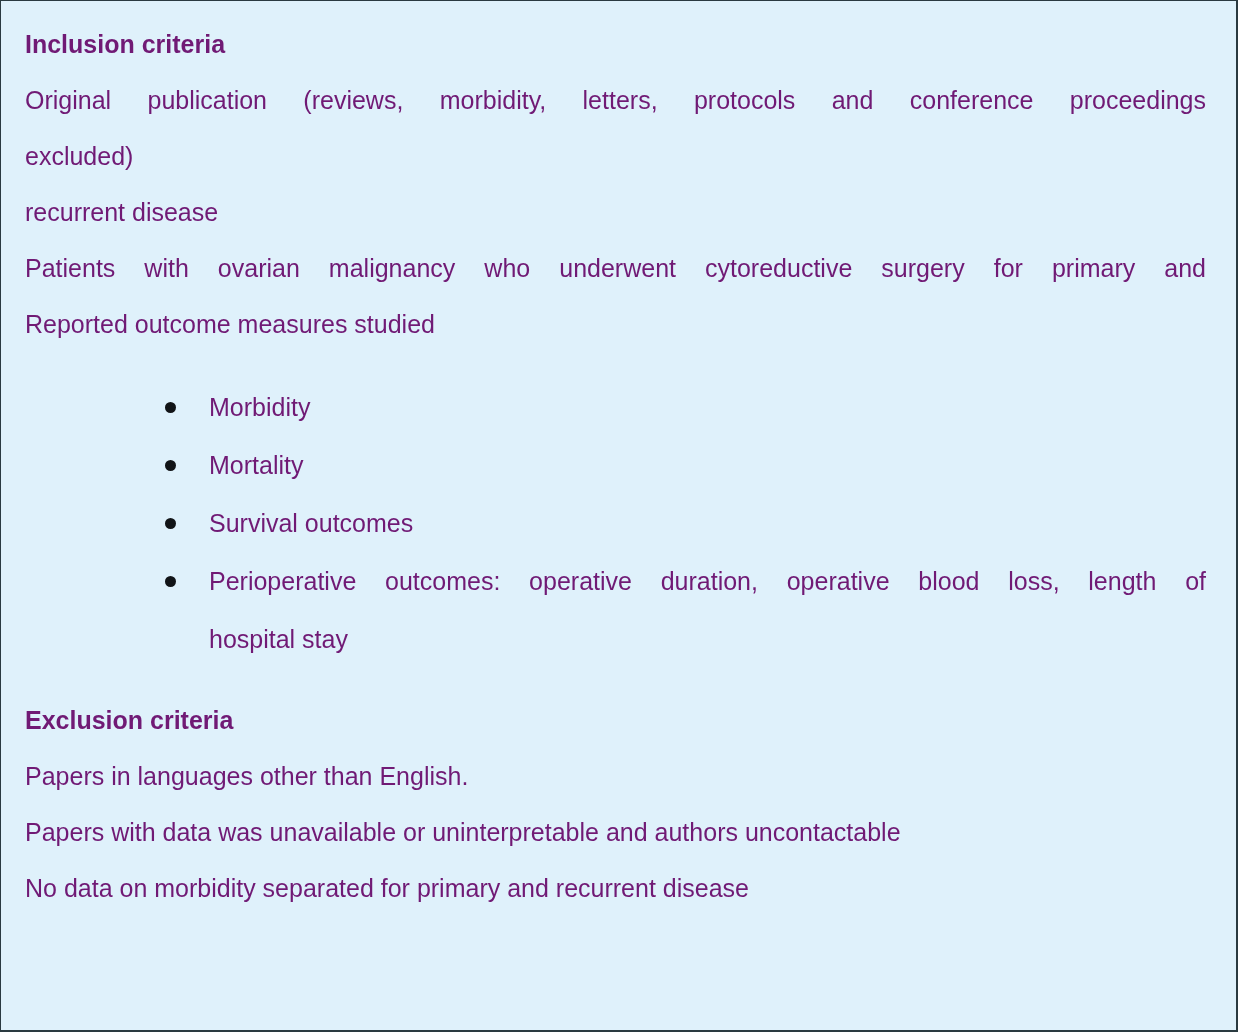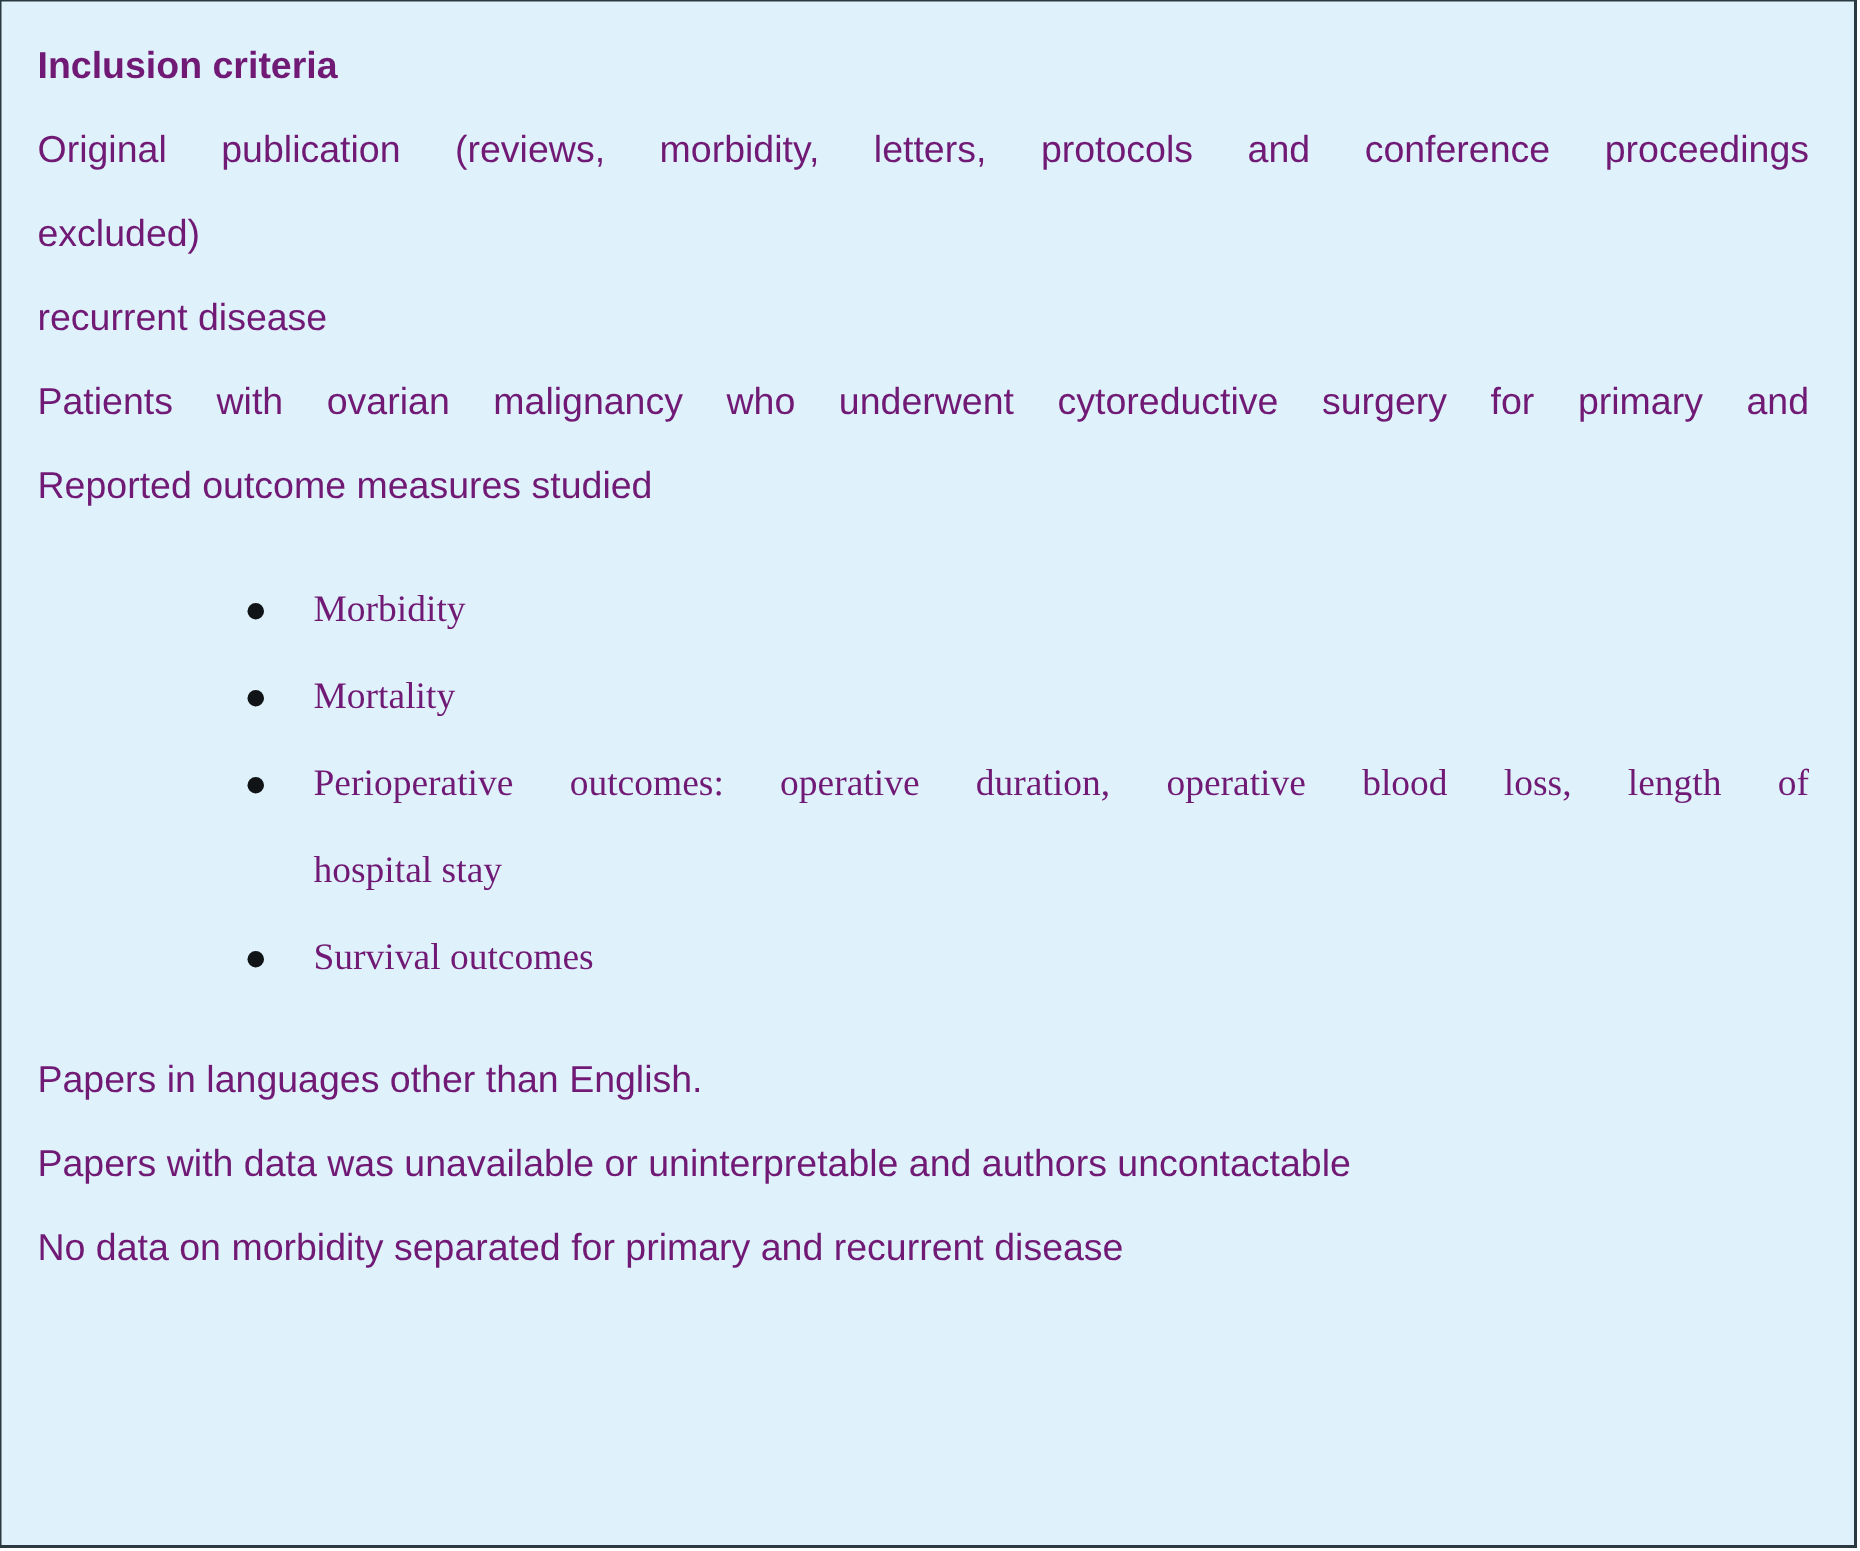--- a/index.html
+++ b/index.html
@@ -18,21 +18,21 @@
     .content { position: absolute; left: 24px; right: 30px; top: 15px; }
     .line { height: 56px; line-height: 56px; white-space: nowrap; }
     .bold { font-weight: bold; }
     .just { text-align: justify; text-align-last: justify; white-space: normal; }
     .bullets { margin: 26px 0 0 0; padding: 0; list-style: none; }
     .bullets li { position: relative; padding-left: 184px; line-height: 58px; }
     .bullets li .dot {
       position: absolute; left: 140px; top: 24px;
       width: 11px; height: 11px; border-radius: 50%; background: #111417;
     }
-    .bullets li .txt { display: block; font-family: Liberation Serif, serif; }
+    .bullets li .txt { display: block; }
     .gap { height: 24px; }
   </style>
 </head>
 <body>
 
 <div class="box">
   <div class="content">
     <div class="line bold">Inclusion criteria</div>
 
     <div class="line just">Original publication (reviews, morbidity, letters, protocols and conference proceedings</div>
@@ -47,28 +47,29 @@
       <li>
         <span class="dot"></span>
         <span class="txt">Morbidity</span>
       </li>
       <li>
         <span class="dot"></span>
         <span class="txt">Mortality</span>
       </li>
       <li>
         <span class="dot"></span>
-        <span class="txt just">Perioperative outcomes: operative duration, operative blood loss, length of</span>
-        <span class="txt">hospital stay</span>
+        <span class="txt">Survival outcomes</span>
       </li>
       <li>
         <span class="dot"></span>
-        <span class="txt">Survival outcomes</span>
+        <span class="txt just">Perioperative outcomes: operative duration, operative blood loss, length of</span>
+        <span class="txt">hospital stay</span>
       </li>
     </ul>
 
     <div class="gap"></div>
 
+    <div class="line bold">Exclusion criteria</div>
     <div class="line">Papers in languages other than English.</div>
     <div class="line">Papers with data was unavailable or uninterpretable and authors uncontactable</div>
     <div class="line">No data on morbidity separated for primary and recurrent disease</div>
   </div>
 </div>
 
 </body></html>

